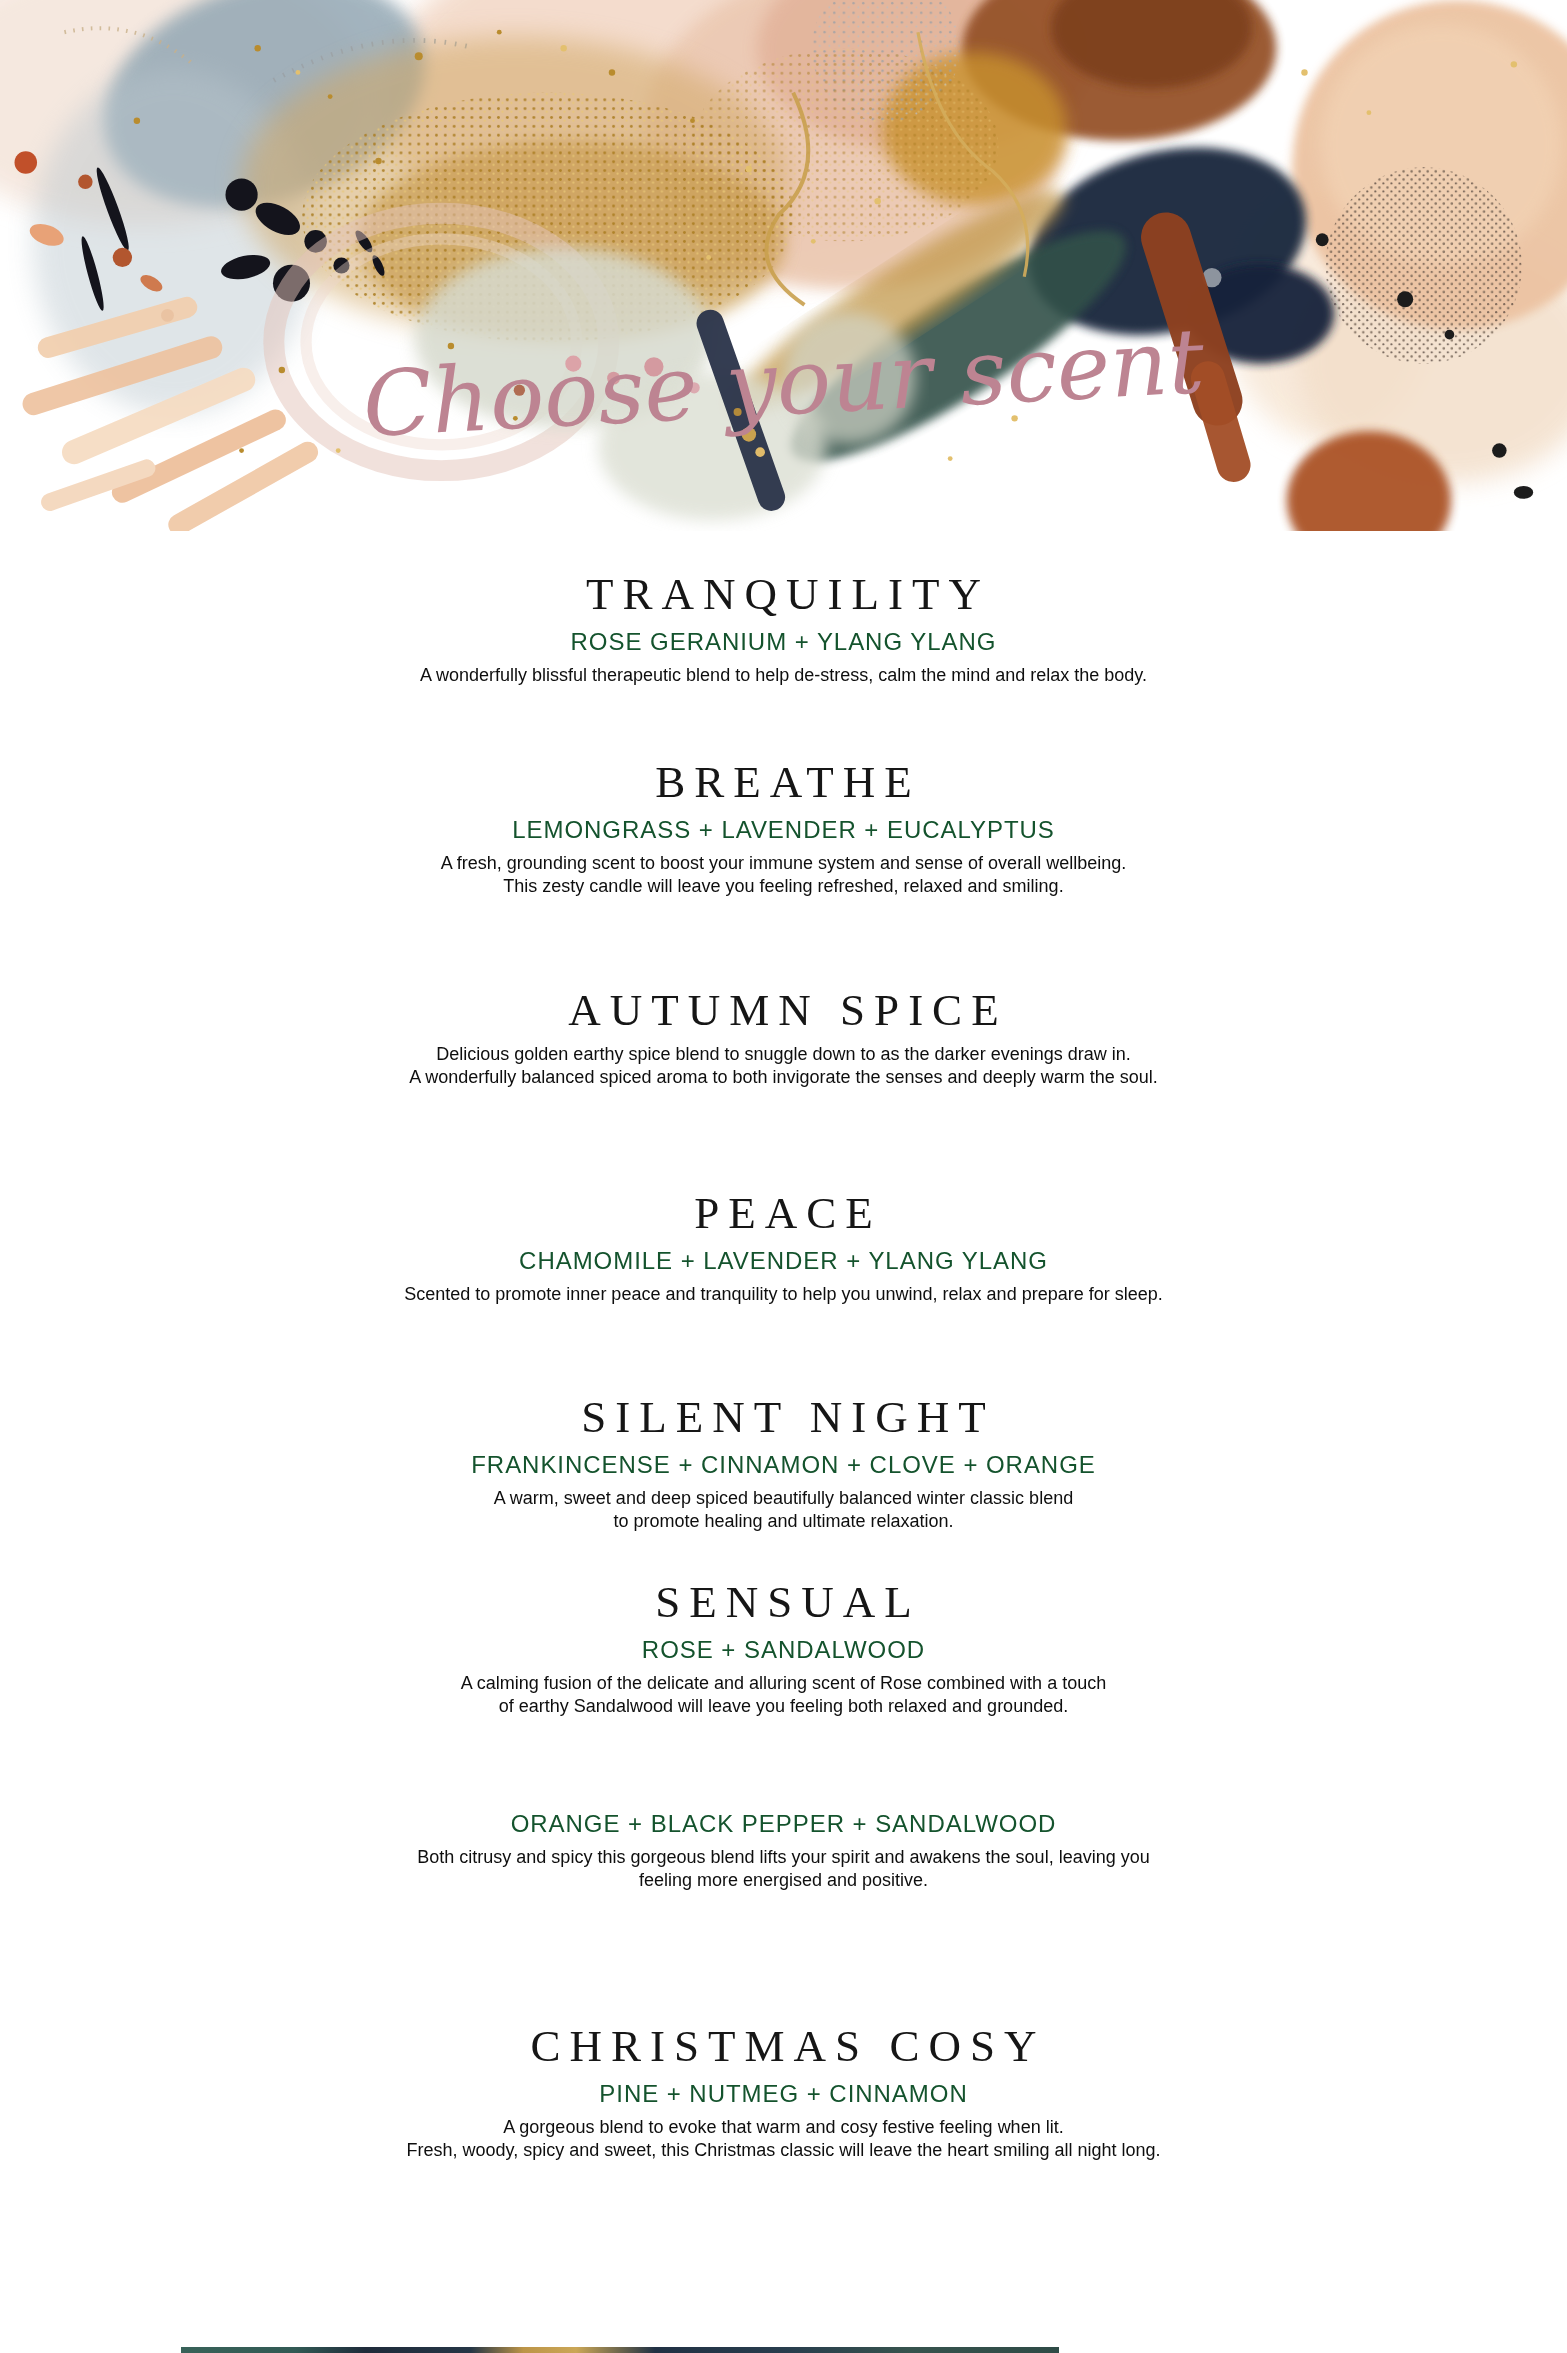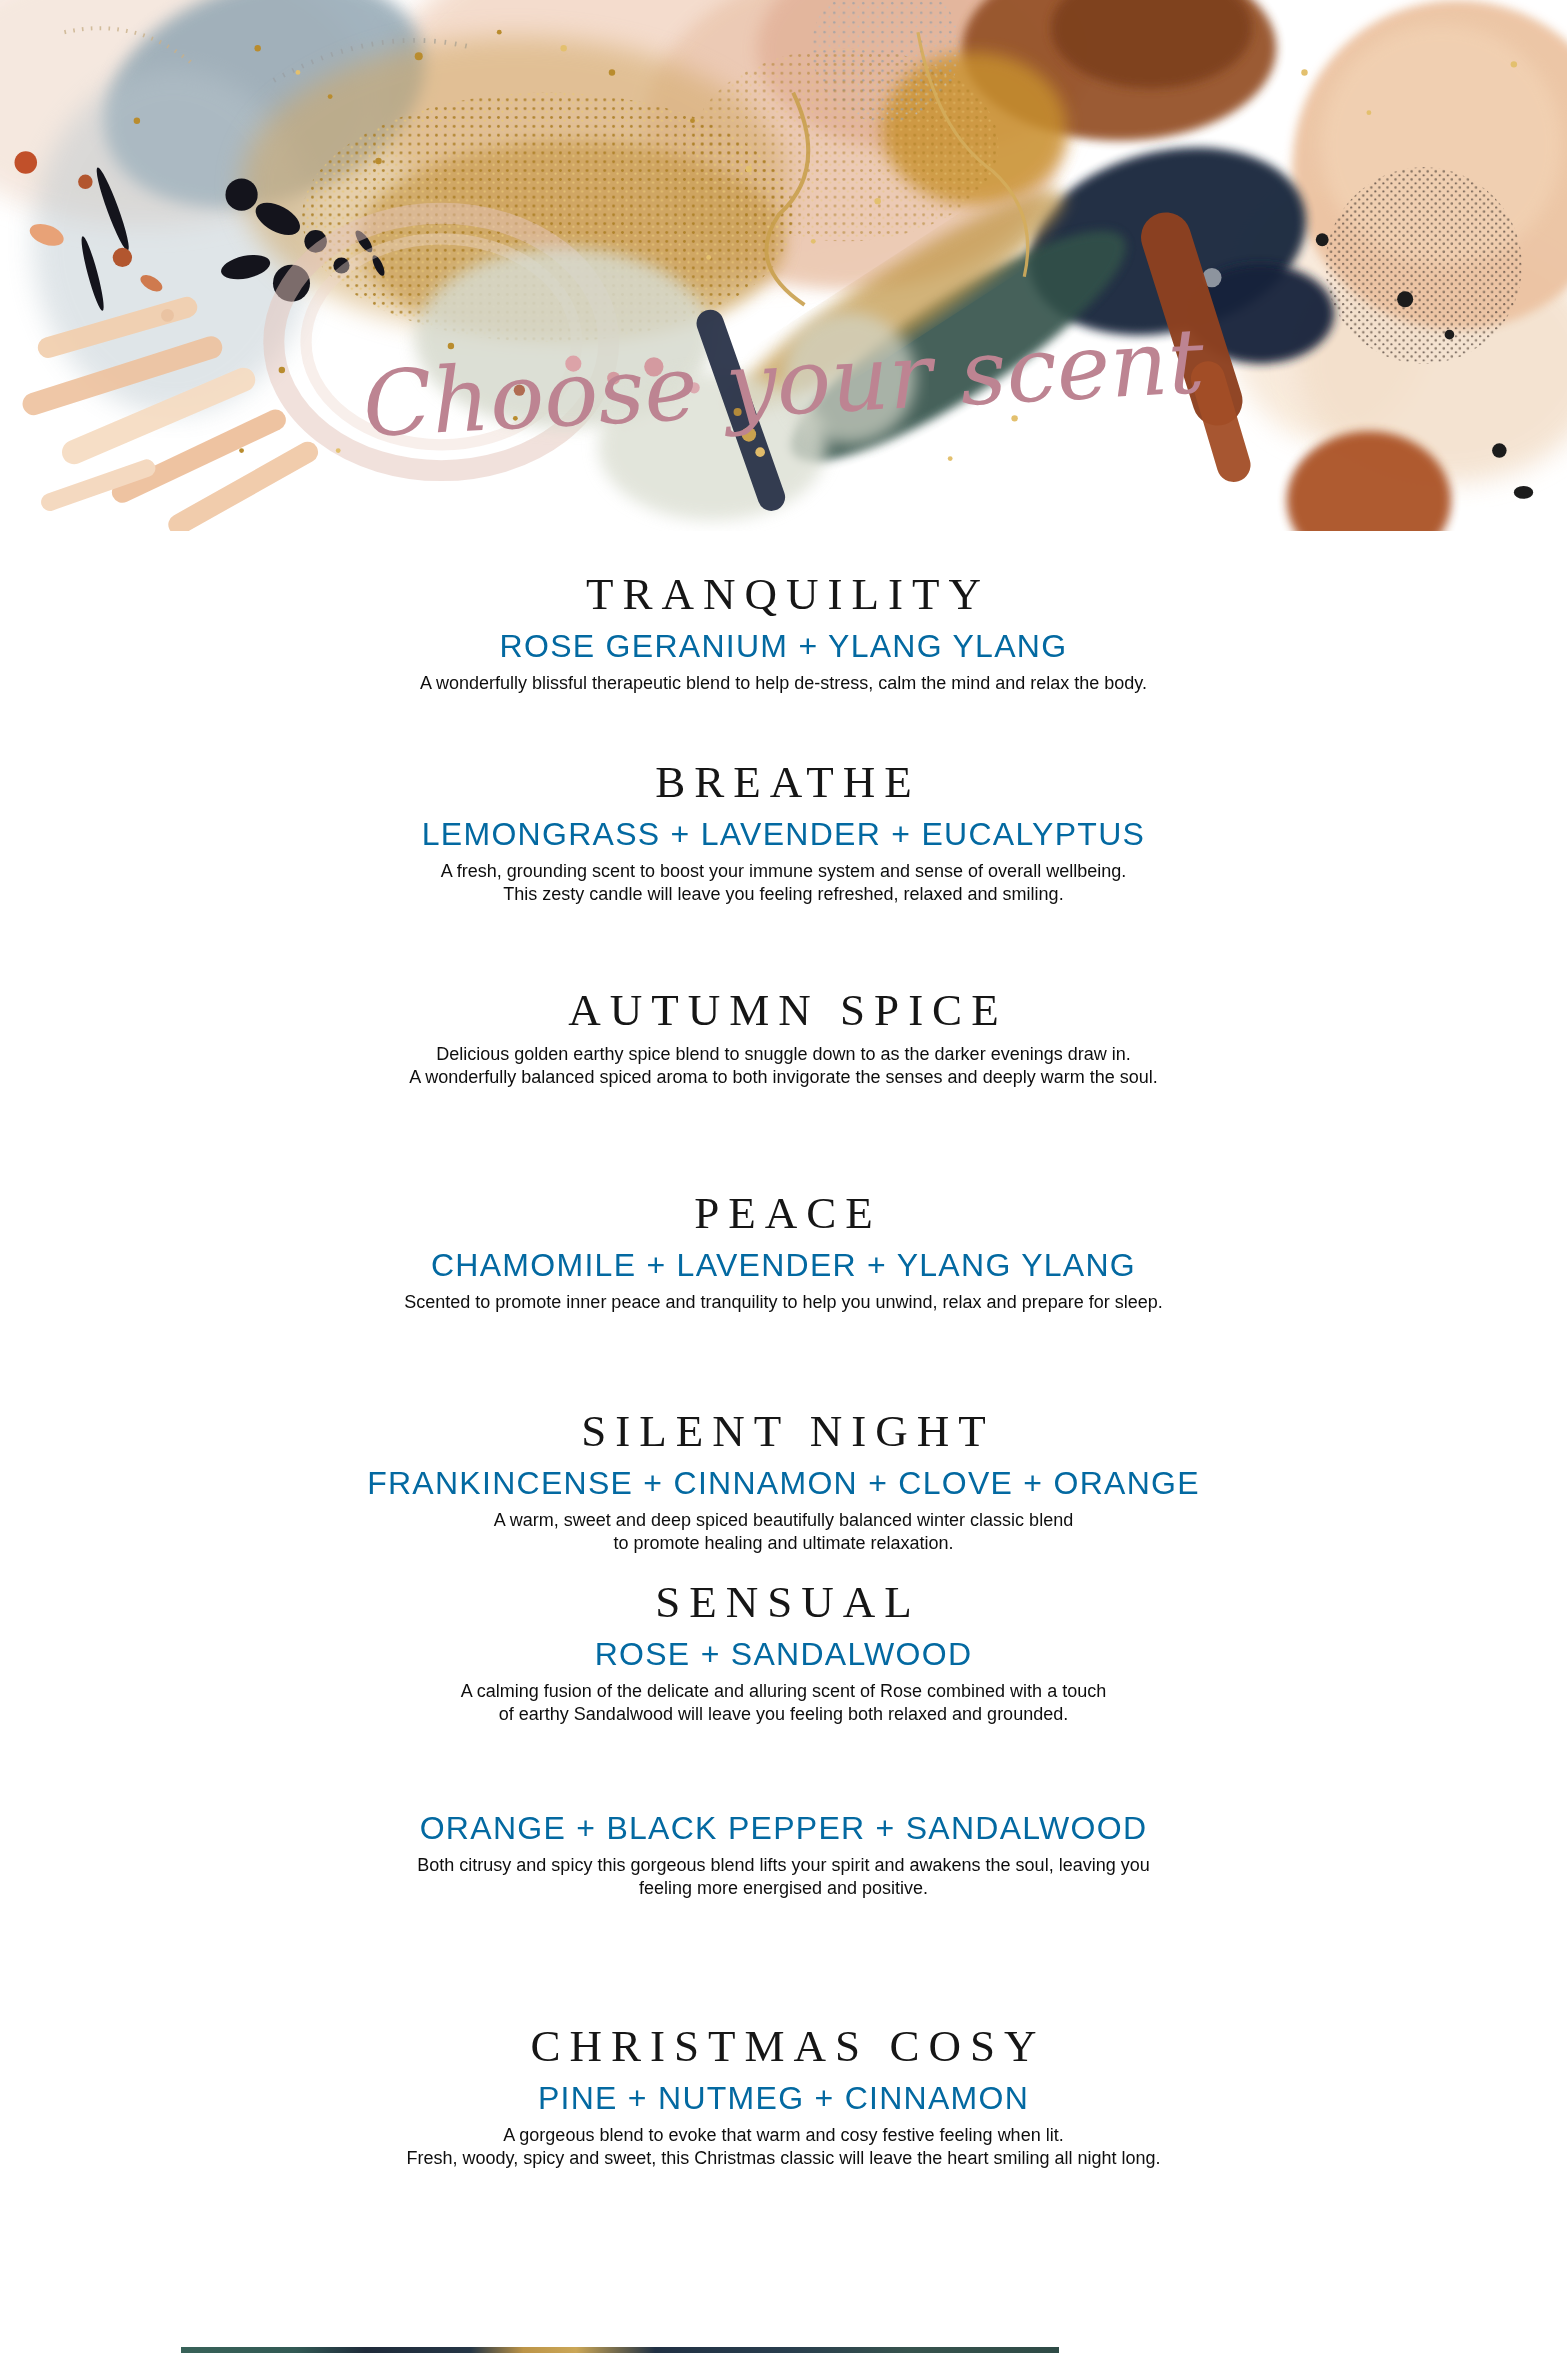--- a/index.html
+++ b/index.html
@@ -35,33 +35,33 @@
   .scent-name{
     margin:0;
     font-family:"Liberation Serif", serif;
     font-weight:400;
     font-size:45px;line-height:1;
     letter-spacing:0.20em;text-indent:0.20em;
     color:#161616;
   }
   .scent-notes{
     margin:13px 0 0 0;
-    font-size:32px;line-height:1;
+    font-size:24px;line-height:1;
     letter-spacing:0.04em;
-    color:#0369a1;
+    color:#14532d;
   }
   .scent-desc{
     margin:9.7px auto 0 auto;
     max-width:1369px;
     font-size:18px;line-height:1.28;
     color:#0e0e0e;
     white-space:pre-line;
   }
   .s0{top:572px;}  .s1{top:760px;}  .s2{top:988px;} .s3{top:1191px;}
-  .s4{top:1395px;margin-top:14px;} .s5{top:1580px;} .s6{top:1799px;} .s7{top:2024px;}
+  .s4{top:1395px;} .s5{top:1580px;} .s6{top:1799px;} .s7{top:2024px;}
   
   .bottom-strip{
     position:absolute;left:181px;top:2347px;width:878px;height:6.4px;
     background:linear-gradient(90deg,
       #2e5a50 0%, #27514b 13%, #132030 21%, #1a2b3c 33%,
       #b98f3e 39%, #c8a24e 45%, #15263a 54%, #1d3344 69%,
       #2c4a44 83%, #23413c 100%);
     opacity:.95;
   }
 </style>

